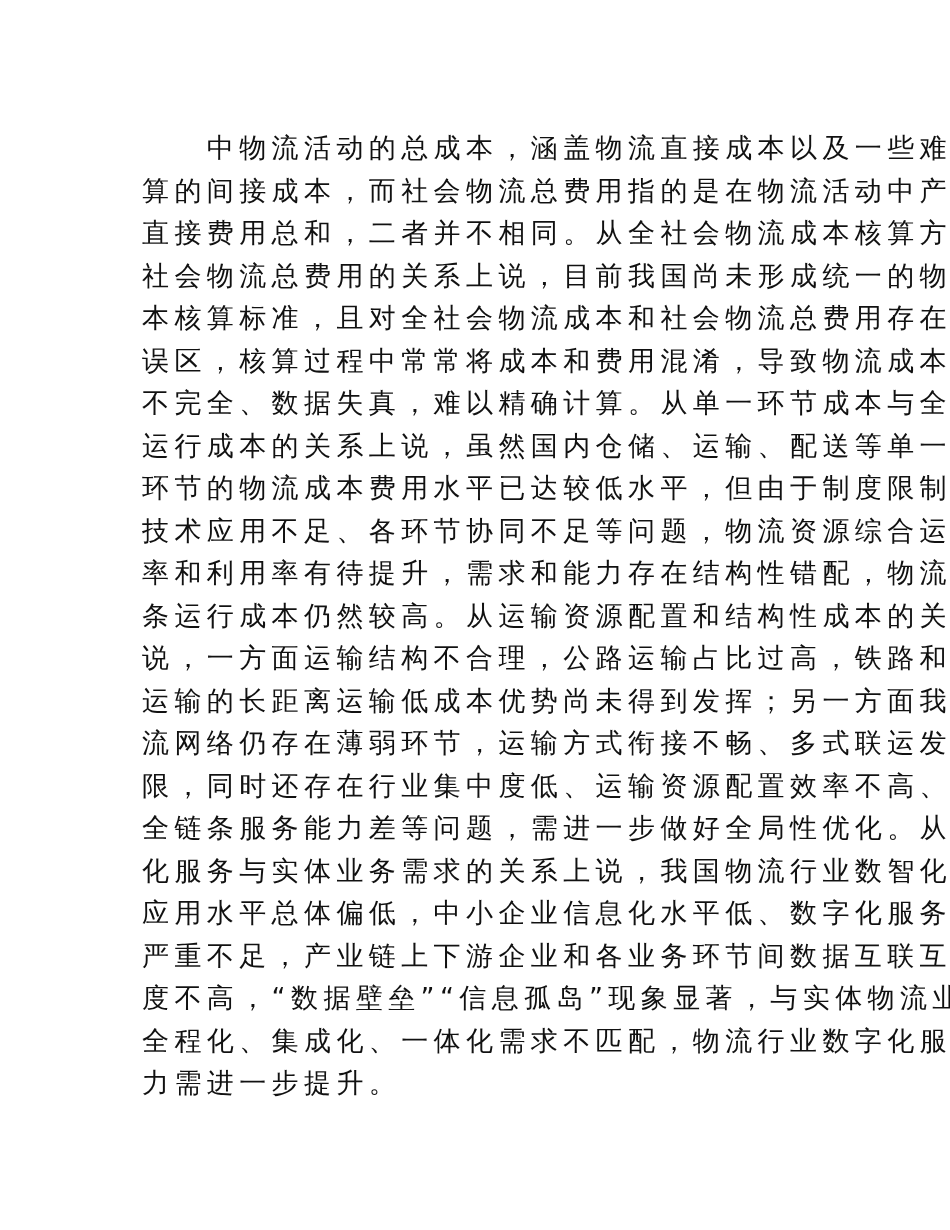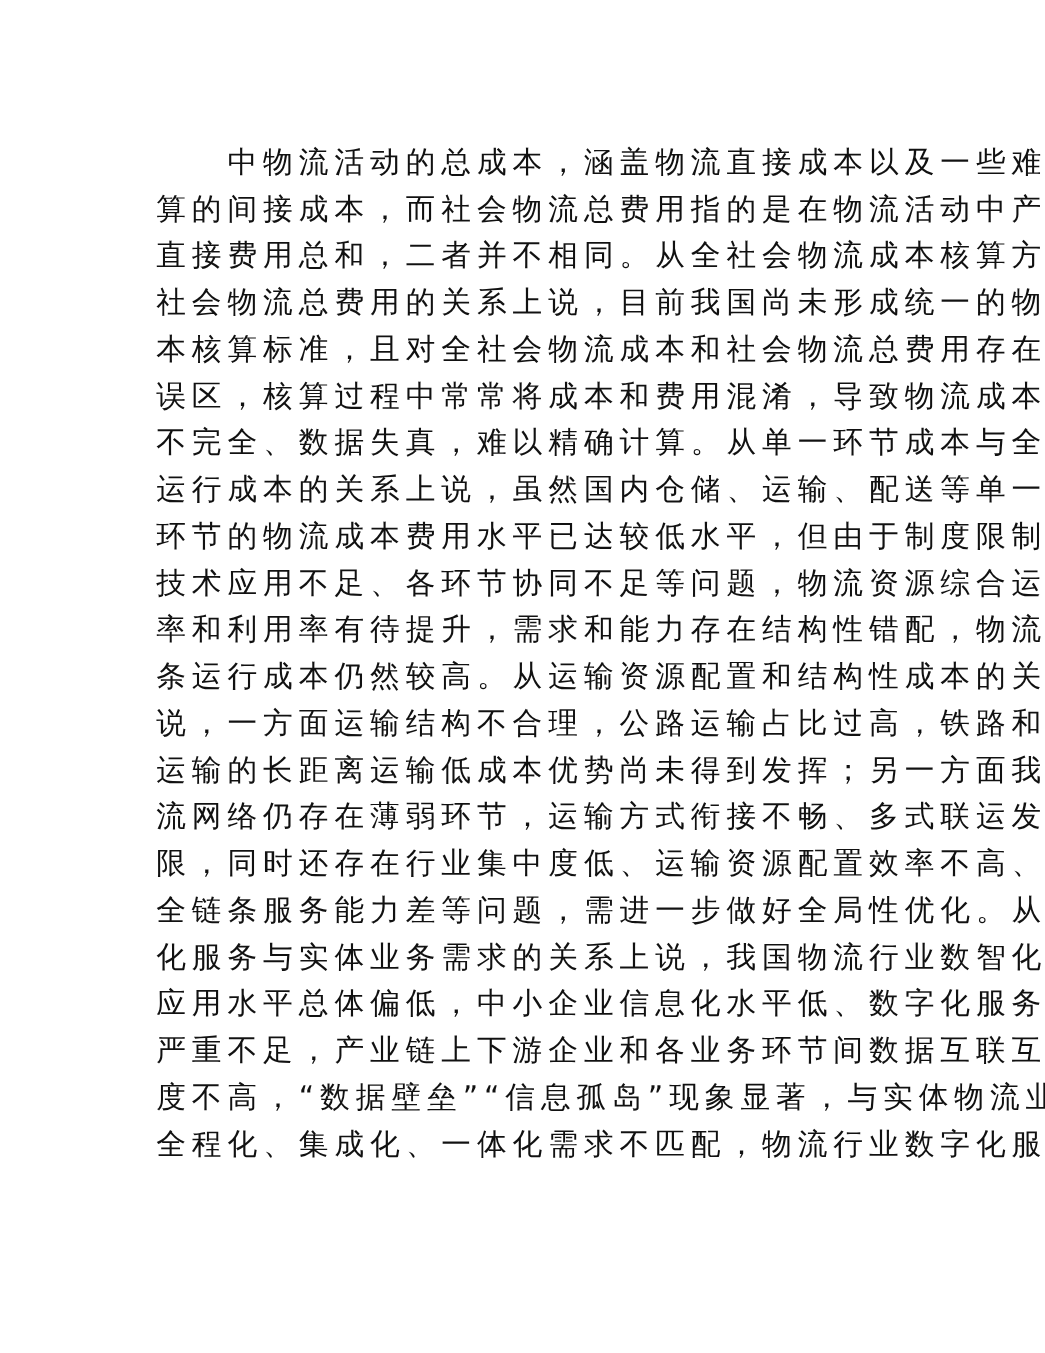--- a/index.html
+++ b/index.html
@@ -59,14 +59,15 @@
     <span class="line">说，一方面运输结构不合理，公路运输占比过高，铁路和水路</span>
     <span class="line">运输的长距离运输低成本优势尚未得到发挥；另一方面我国物</span>
     <span class="line">流网络仍存在薄弱环节，运输方式衔接不畅、多式联运发展受</span>
     <span class="line">限，同时还存在行业集中度低、运输资源配置效率不高、物流</span>
     <span class="line">全链条服务能力差等问题，需进一步做好全局性优化。从数字</span>
     <span class="line">化服务与实体业务需求的关系上说，我国物流行业数智化技术</span>
     <span class="line">应用水平总体偏低，中小企业信息化水平低、数字化服务能力</span>
     <span class="line">严重不足，产业链上下游企业和各业务环节间数据互联互通程</span>
     <span class="line">度不高，“数据壁垒”“信息孤岛”现象显著，与实体物流业务</span>
     <span class="line">全程化、集成化、一体化需求不匹配，物流行业数字化服务能</span>
+    <span class="line">力需进一步提升。</span>
   </div>
 </div>
 
 </body></html>

